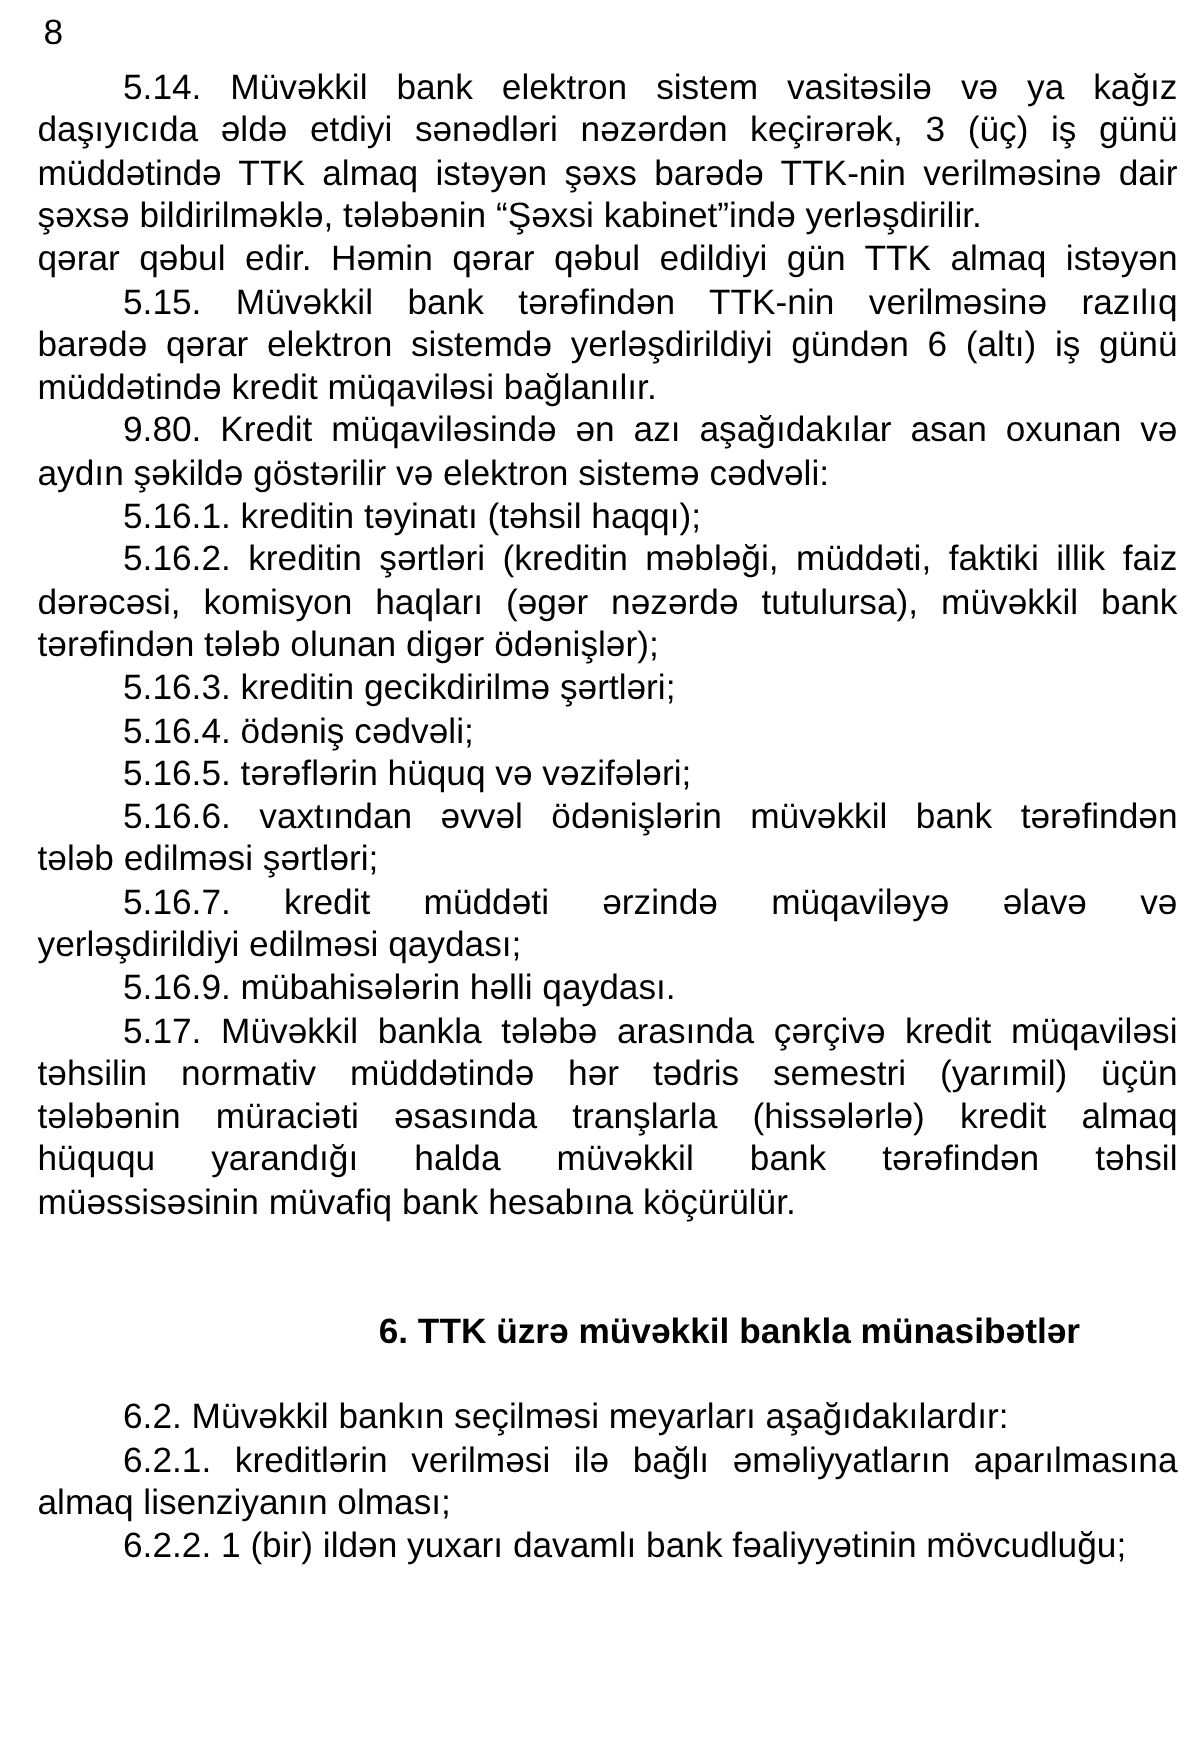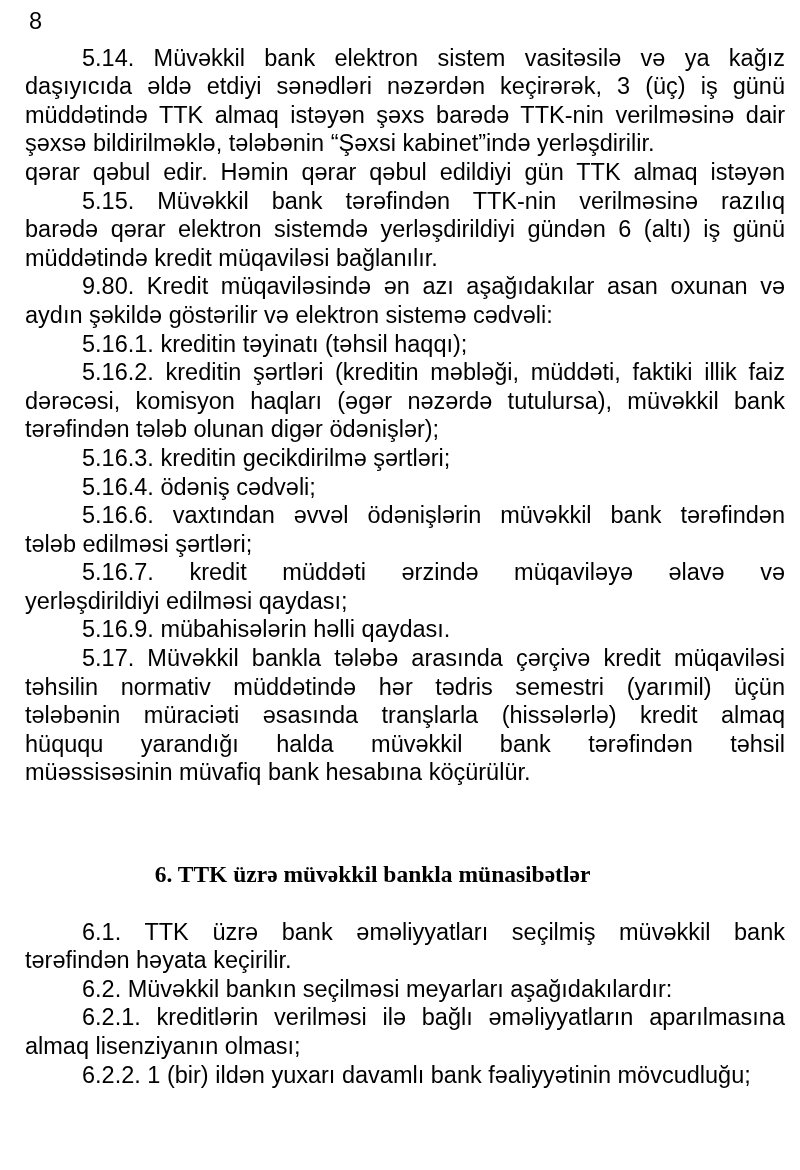--- a/index.html
+++ b/index.html
@@ -38,24 +38,23 @@
     text-align: justify;
     text-align-last: justify;
   }
   .first {
     text-indent: 57px;
   }
   .heading {
     font-size: 23.5px;
     line-height: 28.6px;
     font-weight: bold;
-    text-align: center;
-    margin: 73px 0 29px 0;
+    text-align: right;
+    margin: 57px 0 29px 0;
     padding-right: 65px;
-    font-family: Liberation Serif, serif;
   }
 </style>
 </head>
 <body>
 
 <div class="page">
 
   <div class="page-number">8</div>
 
   <div class="para">
@@ -88,20 +87,23 @@
   </div>
 
   <div class="para">
     <div class="ln first">5.16.3. kreditin gecikdirilmə şərtləri;</div>
   </div>
 
   <div class="para">
     <div class="ln first">5.16.4. ödəniş cədvəli;</div>
   </div>
 
+  <div class="para">
+    <div class="ln first">5.16.5. tərəflərin hüquq və vəzifələri;</div>
+  </div>
 
   <div class="para">
     <div class="ln first j">5.16.6. vaxtından əvvəl ödənişlərin müvəkkil bank tərəfindən</div>
     <div class="ln">tələb edilməsi şərtləri;</div>
   </div>
 
   <div class="para">
     <div class="ln first j">5.16.7. kredit müddəti ərzində müqaviləyə əlavə və</div>
     <div class="ln">yerləşdirildiyi edilməsi qaydası;</div>
   </div>
@@ -114,24 +116,20 @@
   <div class="para">
     <div class="ln first j">5.17. Müvəkkil bankla tələbə arasında çərçivə kredit müqaviləsi</div>
     <div class="ln j">təhsilin normativ müddətində hər tədris semestri (yarımil) üçün</div>
     <div class="ln j">tələbənin müraciəti əsasında tranşlarla (hissələrlə) kredit almaq</div>
     <div class="ln j">hüququ yarandığı halda müvəkkil bank tərəfindən təhsil</div>
     <div class="ln">müəssisəsinin müvafiq bank hesabına köçürülür.</div>
   </div>
 
   <div class="heading">6. TTK üzrə müvəkkil bankla münasibətlər</div>
 
-  <div class="para">
-    <div class="ln first j">6.1. TTK üzrə bank əməliyyatları seçilmiş müvəkkil bank</div>
-    <div class="ln">tərəfindən həyata keçirilir.</div>
-  </div>
 
   <div class="para">
     <div class="ln first">6.2. Müvəkkil bankın seçilməsi meyarları aşağıdakılardır:</div>
   </div>
 
   <div class="para">
     <div class="ln first j">6.2.1. kreditlərin verilməsi ilə bağlı əməliyyatların aparılmasına</div>
     <div class="ln">almaq lisenziyanın olması;</div>
   </div>
 

